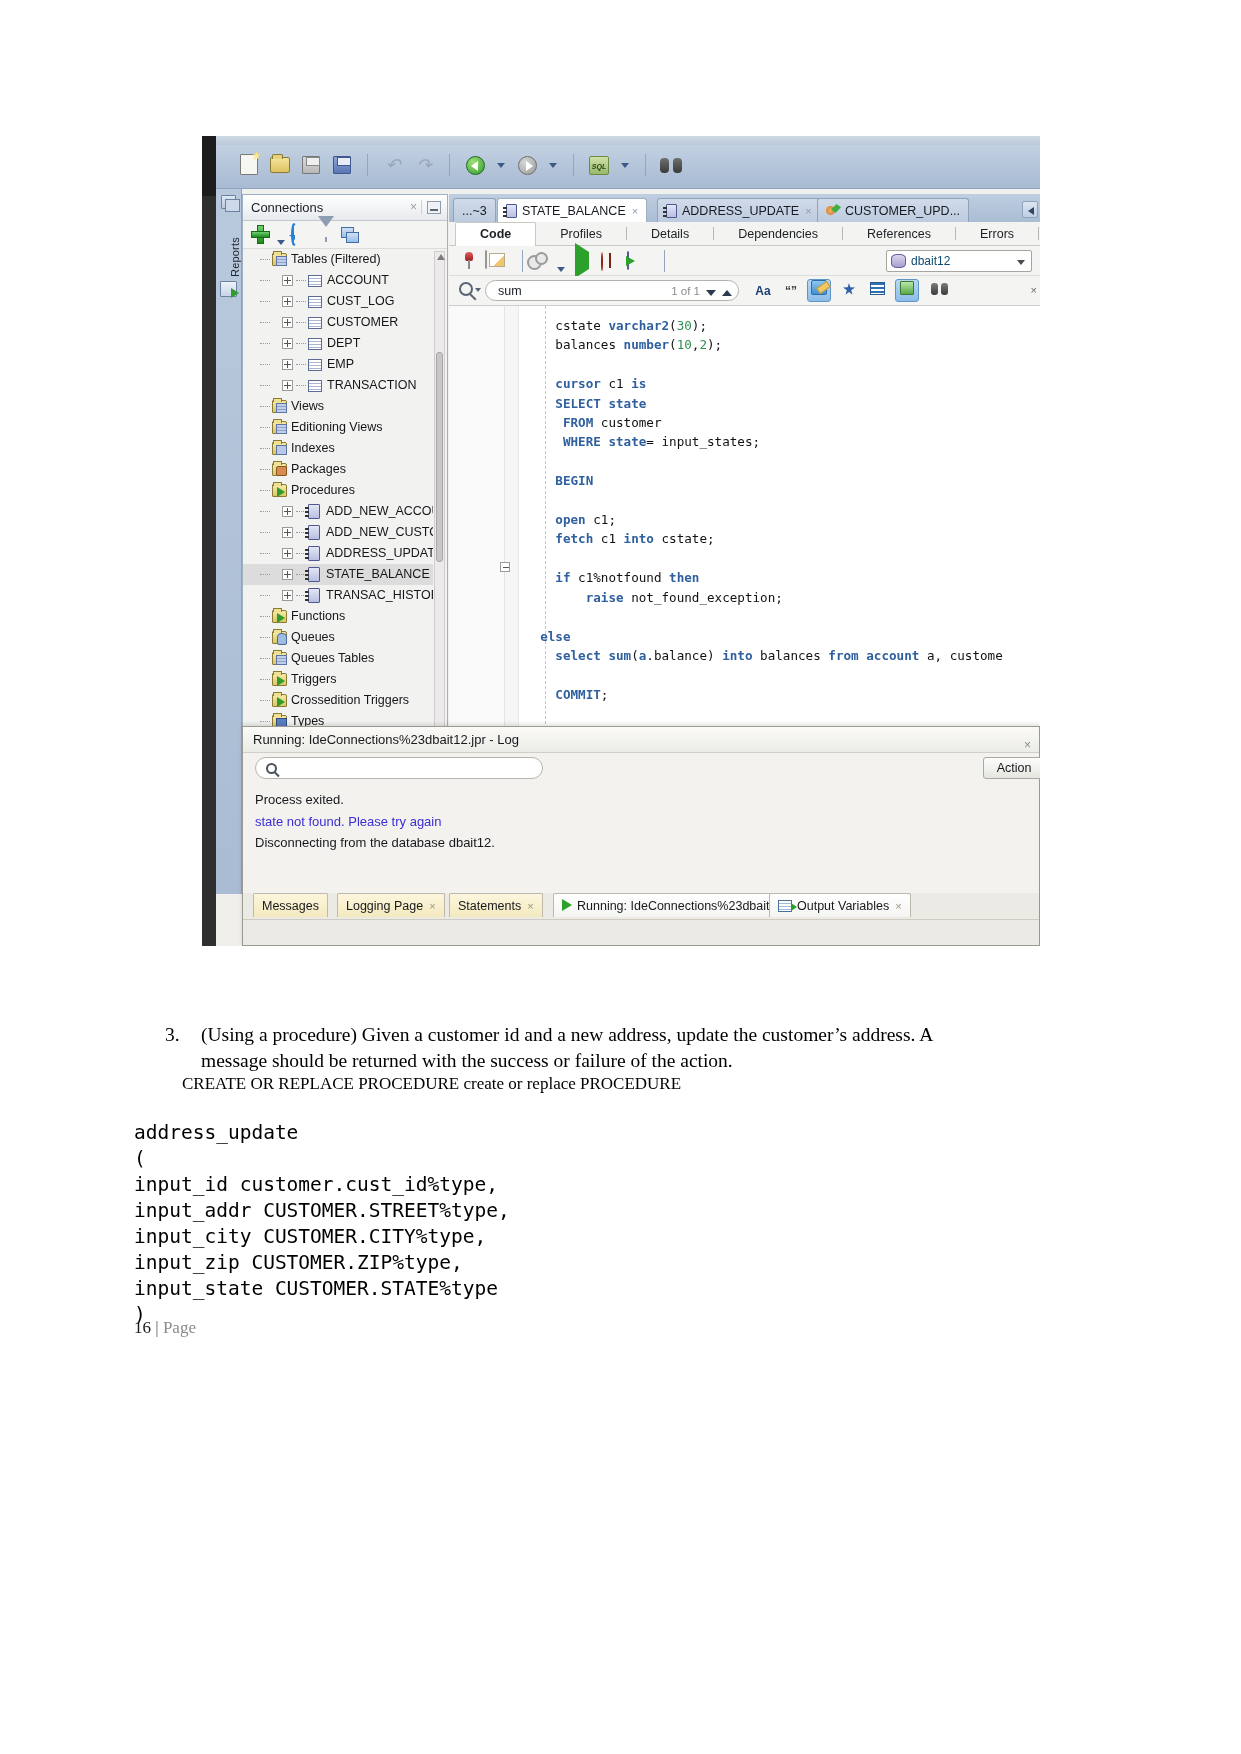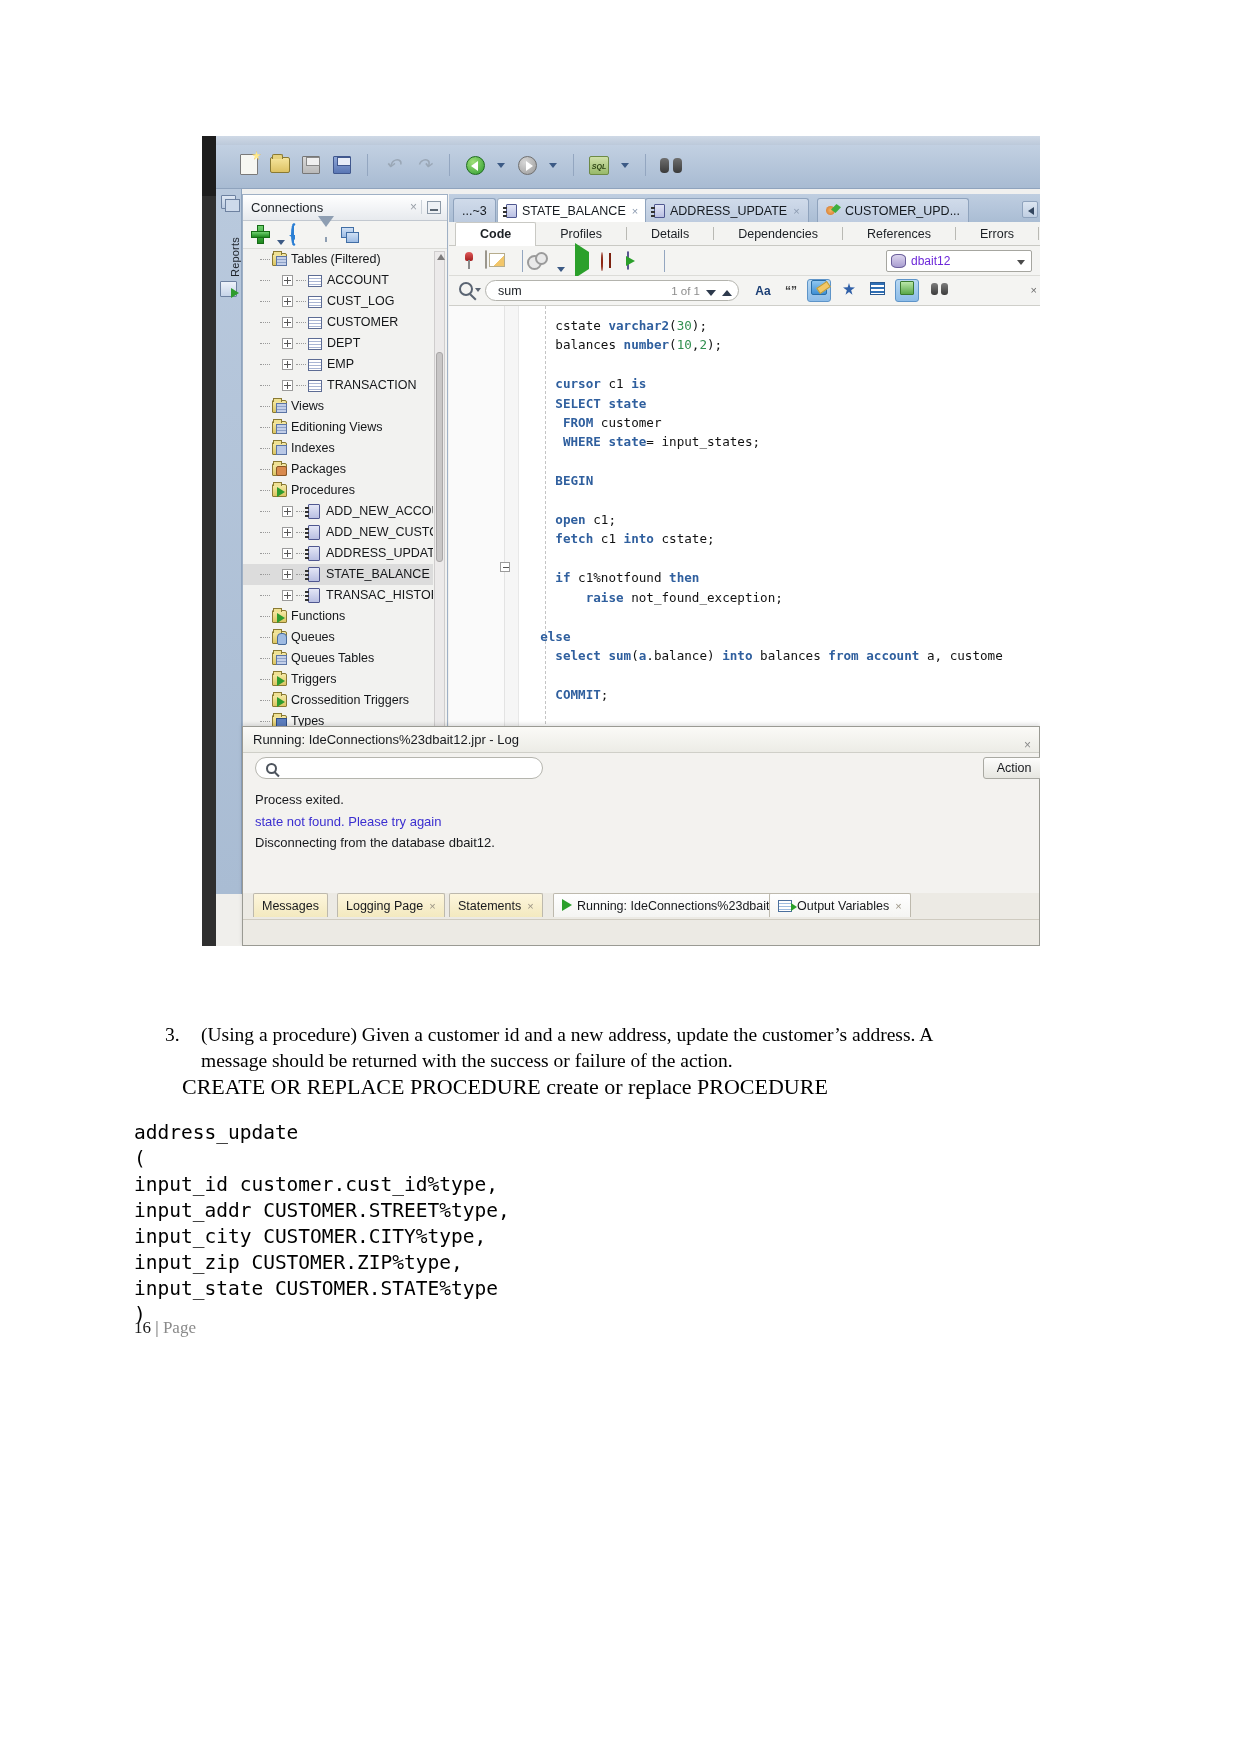--- a/index.html
+++ b/index.html
@@ -201,21 +201,21 @@
   .ic-gears:after{left:8px;top:0;width:9px;height:9px;}
   .ic-play{width:0;height:0;border-top:9px solid transparent;border-bottom:9px solid transparent;border-left:14px solid #2ba02b;}
   .ic-bug{width:17px;height:15px;border-radius:50% 50% 45% 45%;background:radial-gradient(circle at 35% 30%,#f08b6b,#c2341a);border:1px solid #8d2511;position:relative;}
   .ic-bug:after{content:"";position:absolute;left:7px;top:0;width:2px;height:15px;background:#7c2210;}
   .ic-dbgrun{width:18px;height:17px;background:linear-gradient(#e7e6f7,#bdbbe0);border:1px solid #5a5790;border-radius:2px;position:relative;}
   .ic-dbgrun:after{content:"";position:absolute;left:-2px;top:4px;width:0;height:0;border-left:9px solid #2ba02b;border-top:5px solid transparent;border-bottom:5px solid transparent;}
 
   .conn-combo {
     position:absolute; right:8px; top:4px; width:146px; height:22px;
     background:#ffffff; border:1px solid #a6a6a0; border-radius:2px;
-    font-size:12px; color:#6d28d9; line-height:21px;
+    font-size:12px; color:#0c4a6e; line-height:21px;
   }
   .ic-db{display:inline-block;width:15px;height:14px;vertical-align:-3px;margin:0 5px 0 4px;position:relative;
     background:linear-gradient(#dcd5ee,#a99ed0);border:1px solid #6b5f9b;border-radius:6px/4px;}
   .combo-arrow{position:absolute;right:6px;top:9px;width:0;height:0;border-left:4px solid transparent;border-right:4px solid transparent;border-top:5px solid #4a4a4a;}
 
   
   .findbar {
     position:absolute; left:0; top:82px; width:591px; height:30px;
     background:#f4f4f2; border-bottom:1px solid #cfcfca;
   }
@@ -304,21 +304,21 @@
 
   
   .doc {
     position:absolute; left:0; top:1000px; width:1241px;
     font-family:"Liberation Serif", serif;
     color:#000;
   }
   .num-item { position:absolute; left:165px; top:22px; width:790px; font-size:19.5px; line-height:26px;}
   .num-item .mark { position:absolute; left:0; top:0; }
   .num-item .body { display:block; margin-left:36px; }
-  .cr-line { position:absolute; left:182px; top:74px; font-size:22px; }
+  .cr-line { position:absolute; left:182px; top:74px; font-size:17px; }
   .codeblk { position:absolute; left:134px; top:100px; font-size:19.5px; line-height:26px; }
   .pagefoot { position:absolute; left:134px; top:318px; font-size:17px; }
   .pagefoot .n { color:#1a1a1a; }
   .pagefoot .bar { color:#6b6b6b; }
   .pagefoot .pg { color:#8a8a8a; }
 </style>
 </head>
 <body>
 
 <div class="shot">
@@ -421,21 +421,21 @@
       <i class="tree-sb-up"></i>
       <i class="tree-sb-thumb"></i>
     </div>
   </div>
 
   <div class="editor">
     <div class="ed-tabstrip" id="ed-tabstrip">
       <div class="tabscroll"></div>
     <div class="ed-tab" style="left: 4px;"><span>...~3</span></div>
         <div class="ed-tab active" style="left: 48px;"><i class="tabicon"></i><span>STATE_BALANCE</span><span class="tab-x">×</span></div>
-        <div class="ed-tab" style="left: 196px; text-align: center;"><i class="tabicon"></i><span>ADDRESS_UPDATE</span><span class="tab-x">×</span></div>
+        <div class="ed-tab" style="left: 208px; text-align: center;"><i class="tabicon"></i><span>ADDRESS_UPDATE</span><span class="tab-x">×</span></div>
         <div class="ed-tab" style="left: 368px;"><i class="tabicon gear"></i><span>CUSTOMER_UPD...</span></div>
       </div>
 
     <div class="ed-subtabs" id="ed-subtabs"><span class="st active">Code</span><span class="st">Profiles</span><span class="st-sep"></span><span class="st">Details</span><span class="st-sep"></span><span class="st">Dependencies</span><span class="st-sep"></span><span class="st">References</span><span class="st-sep"></span><span class="st">Errors</span><span class="st-sep"></span><span class="st">Grants</span></div>
 
     <div class="ed-toolbar">
       <span style="position:absolute;left:14px;top:6px;"><i class="ic-pin"></i></span>
       <span style="position:absolute;left:36px;top:5px;"><i class="ic-editbox"></i></span>
       <span class="sep-v" style="position:absolute;left:66px;top:4px;"></span>
       <span style="position:absolute;left:78px;top:6px;"><i class="ic-gears"></i></span>

